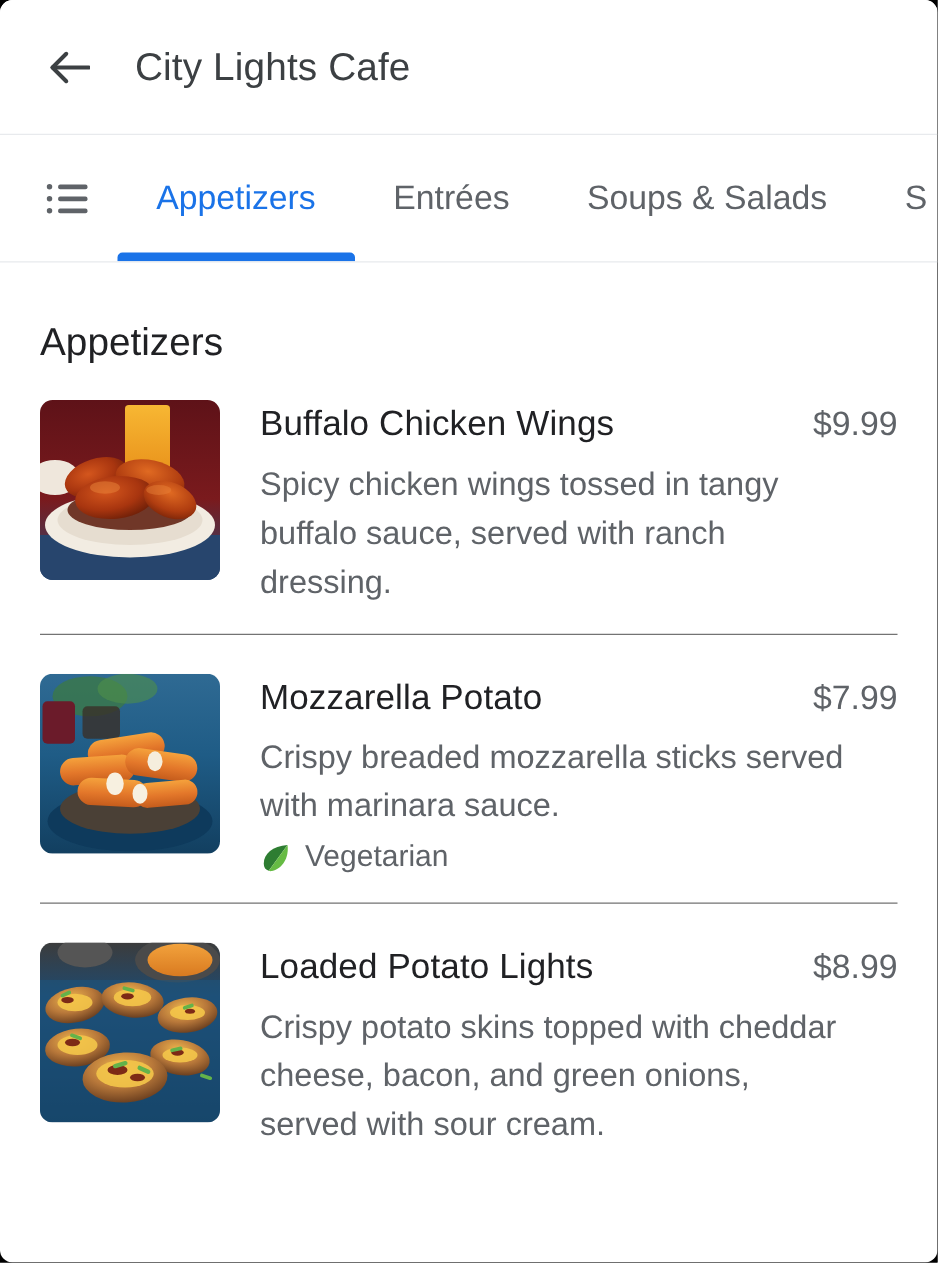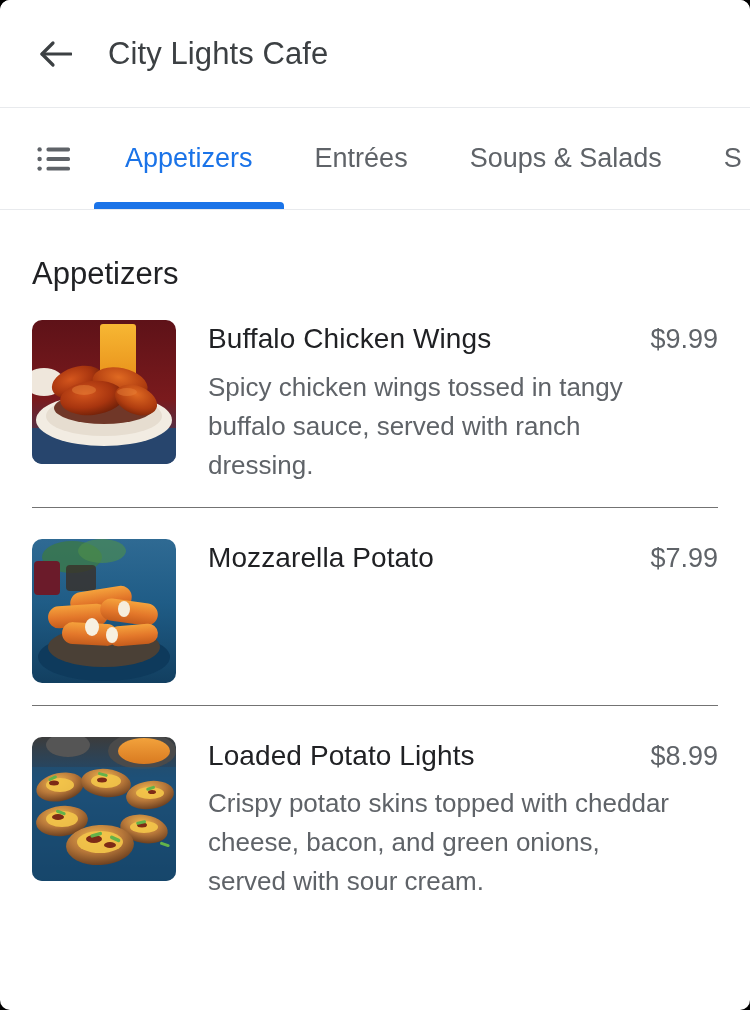--- a/index.html
+++ b/index.html
@@ -316,20 +316,32 @@
           </g>
           <ellipse cx="60" cy="88" rx="7" ry="9" fill="#f7f0e0"></ellipse>
           <ellipse cx="80" cy="96" rx="6" ry="8" fill="#f7f0e0"></ellipse>
           <ellipse cx="92" cy="70" rx="6" ry="8" fill="#f5eedd"></ellipse>
         </svg>
       </div>
       <div class="item-body">
         <div class="item-head">
           <div class="item-name">Mozzarella Potato</div>
           <div class="item-price">$7.99</div>
+        </div>
+        <div class="item-desc">Crispy breaded mozzarella sticks served with marinara sauce.</div>
+        <div class="badges">
+          <div class="badge">
+            <span>
+              <svg class="leaf-icon" viewBox="0 0 26 26">
+                <path d="M22 3 C10 4 3 10 3 18 C3 21 4.6 23 7 23.6 Z" fill="#2e7d32"></path>
+                <path d="M22 3 C23.4 13 18 22 9.6 23.8 C8.6 24 7.7 23.9 7 23.6 Z" fill="#66bb44"></path>
+              </svg>
+            </span>
+            <span>Vegetarian</span>
+          </div>
         </div>
       </div>
     </div>
 
     <div class="menu-item last">
       <div class="thumb">
         <svg viewBox="0 0 144 144">
           <defs>
             <linearGradient id="trayBg" x1="0" y1="0" x2="0" y2="1">
               <stop offset="0%" stop-color="#3c3c3c"></stop>

